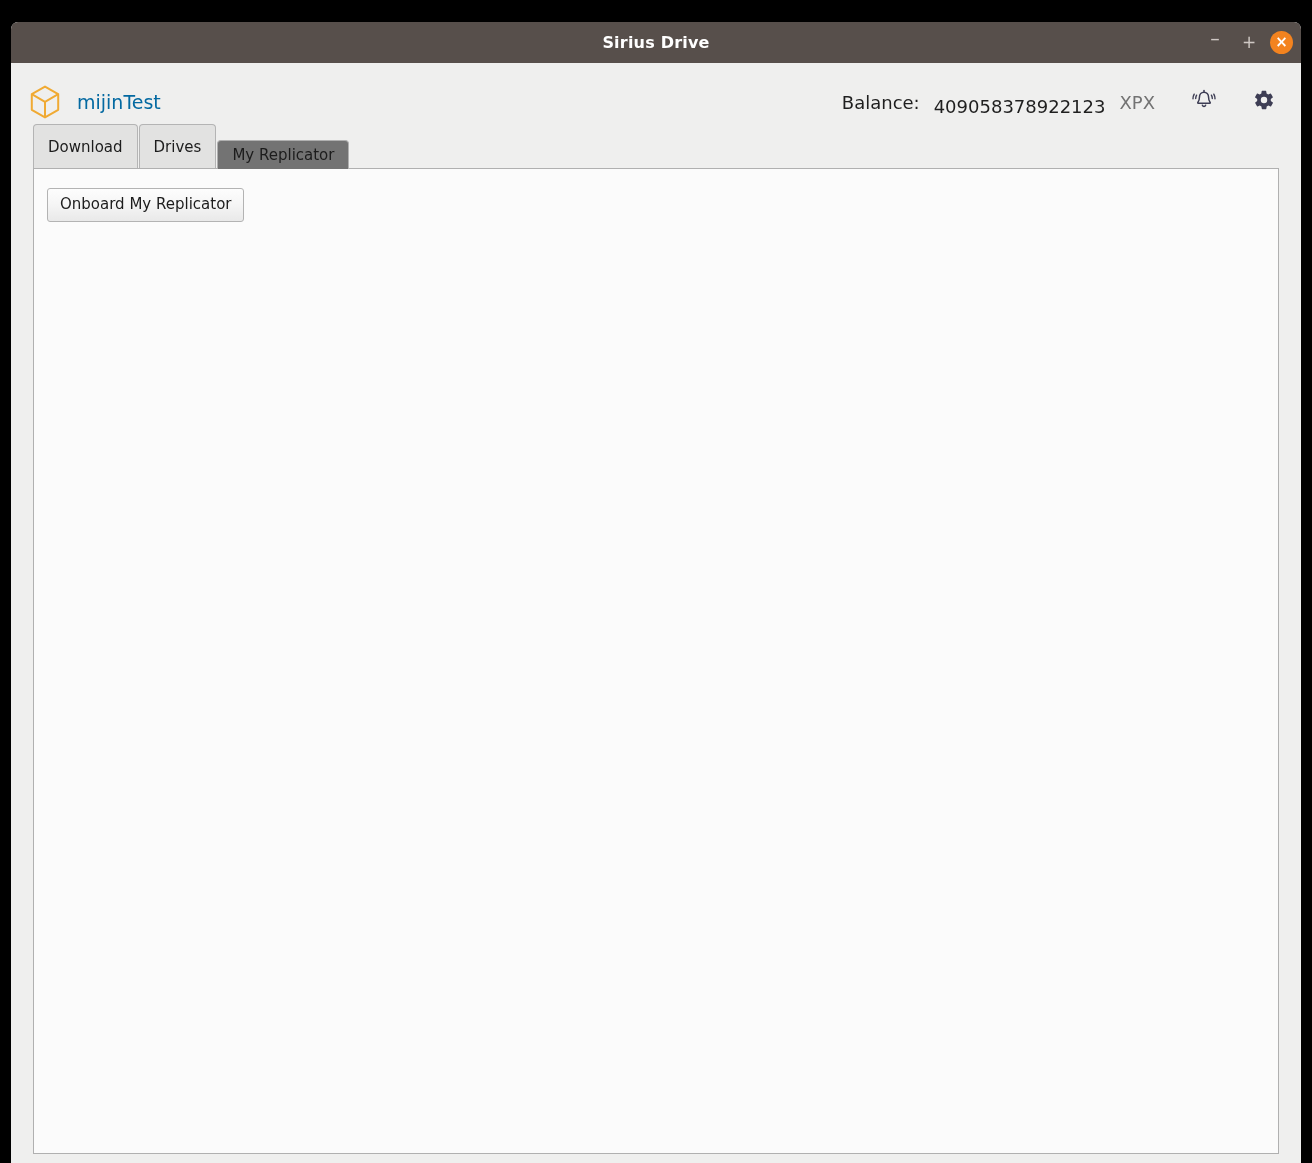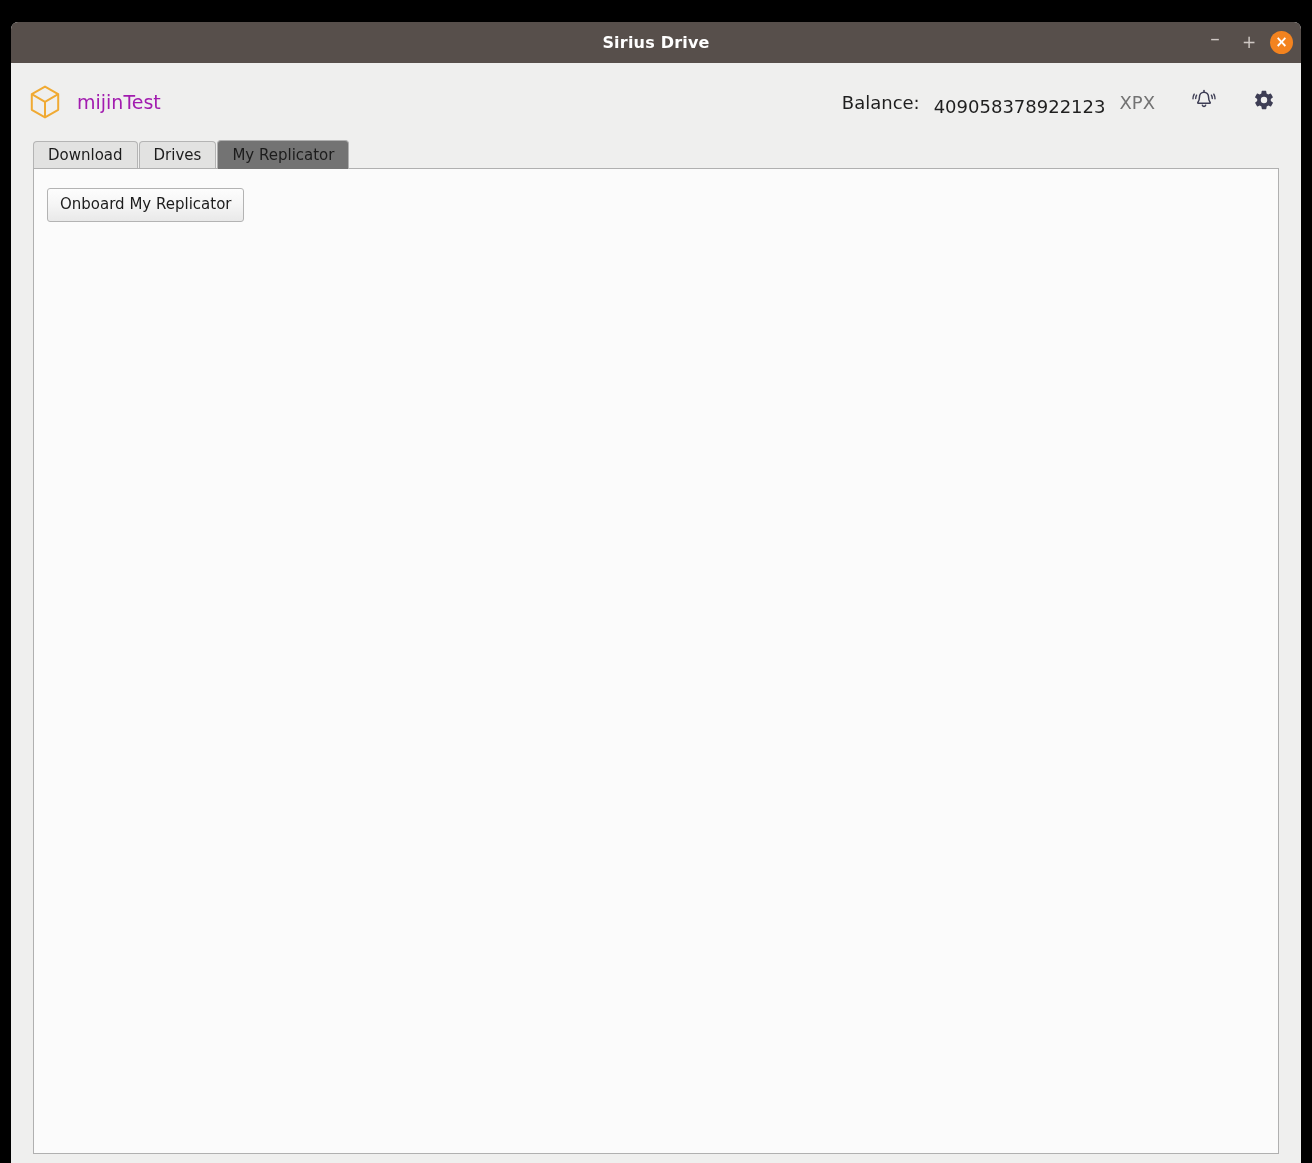--- a/index.html
+++ b/index.html
@@ -98,21 +98,21 @@
     align-items: center;
     gap: 16px;
   }
   .brand-logo {
     width: 32px;
     height: 34px;
     display: block;
   }
   .brand-name {
     font-size: 19px;
-    color: #a21caf;
+    color: #0369a1;
   }
   .header-right {
     margin-left: auto;
     display: flex;
     align-items: center;
     gap: 0;
   }
   .balance-label {
     font-size: 18px;
     color: #1f1f1f;
@@ -143,21 +143,21 @@
     position: relative;
     height: 27px;
     padding-left: 22px;
     background: #efefee;
     display: flex;
     align-items: flex-end;
     box-sizing: border-box;
   }
   .tab {
     position: relative;
-    height: 27px;
+    height: 44px;
     padding: 0 14px;
     display: flex;
     align-items: center;
     font-size: 15px;
     color: #1c1c1c;
     background: #e2e2e1;
     border: 1px solid #b4b4b4;
     border-bottom: none;
     border-radius: 4px 4px 0 0;
     margin-right: 1px;

